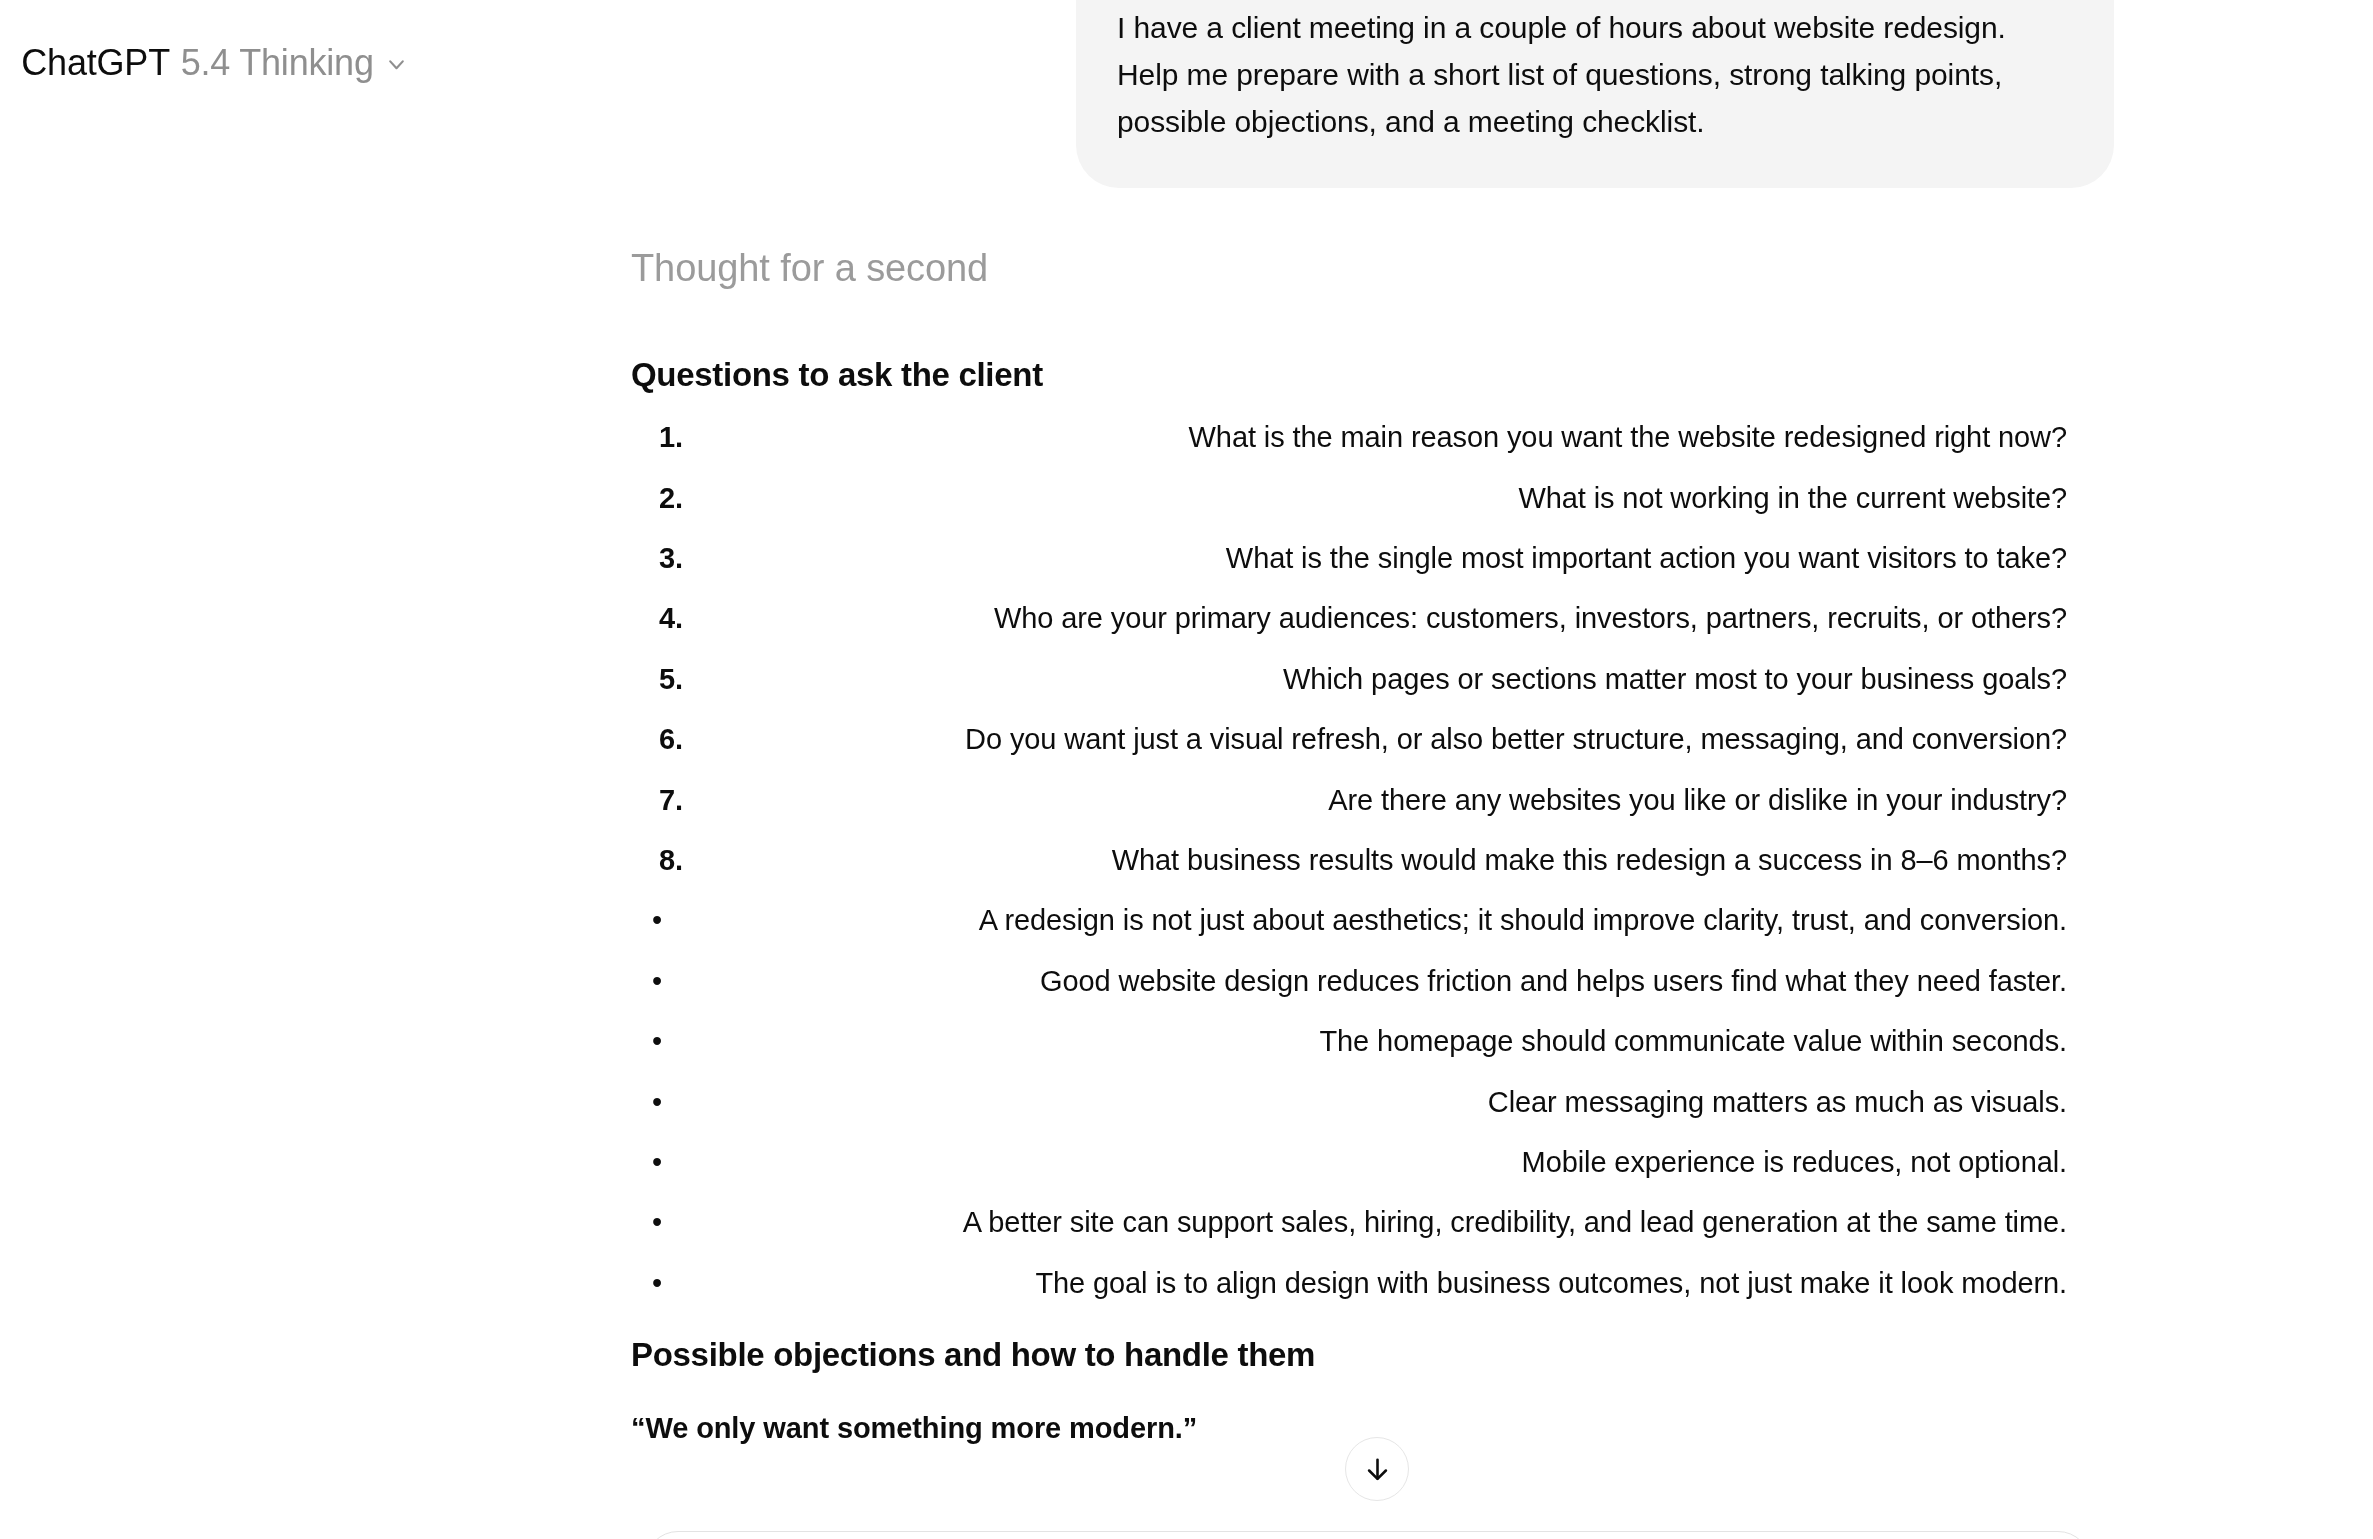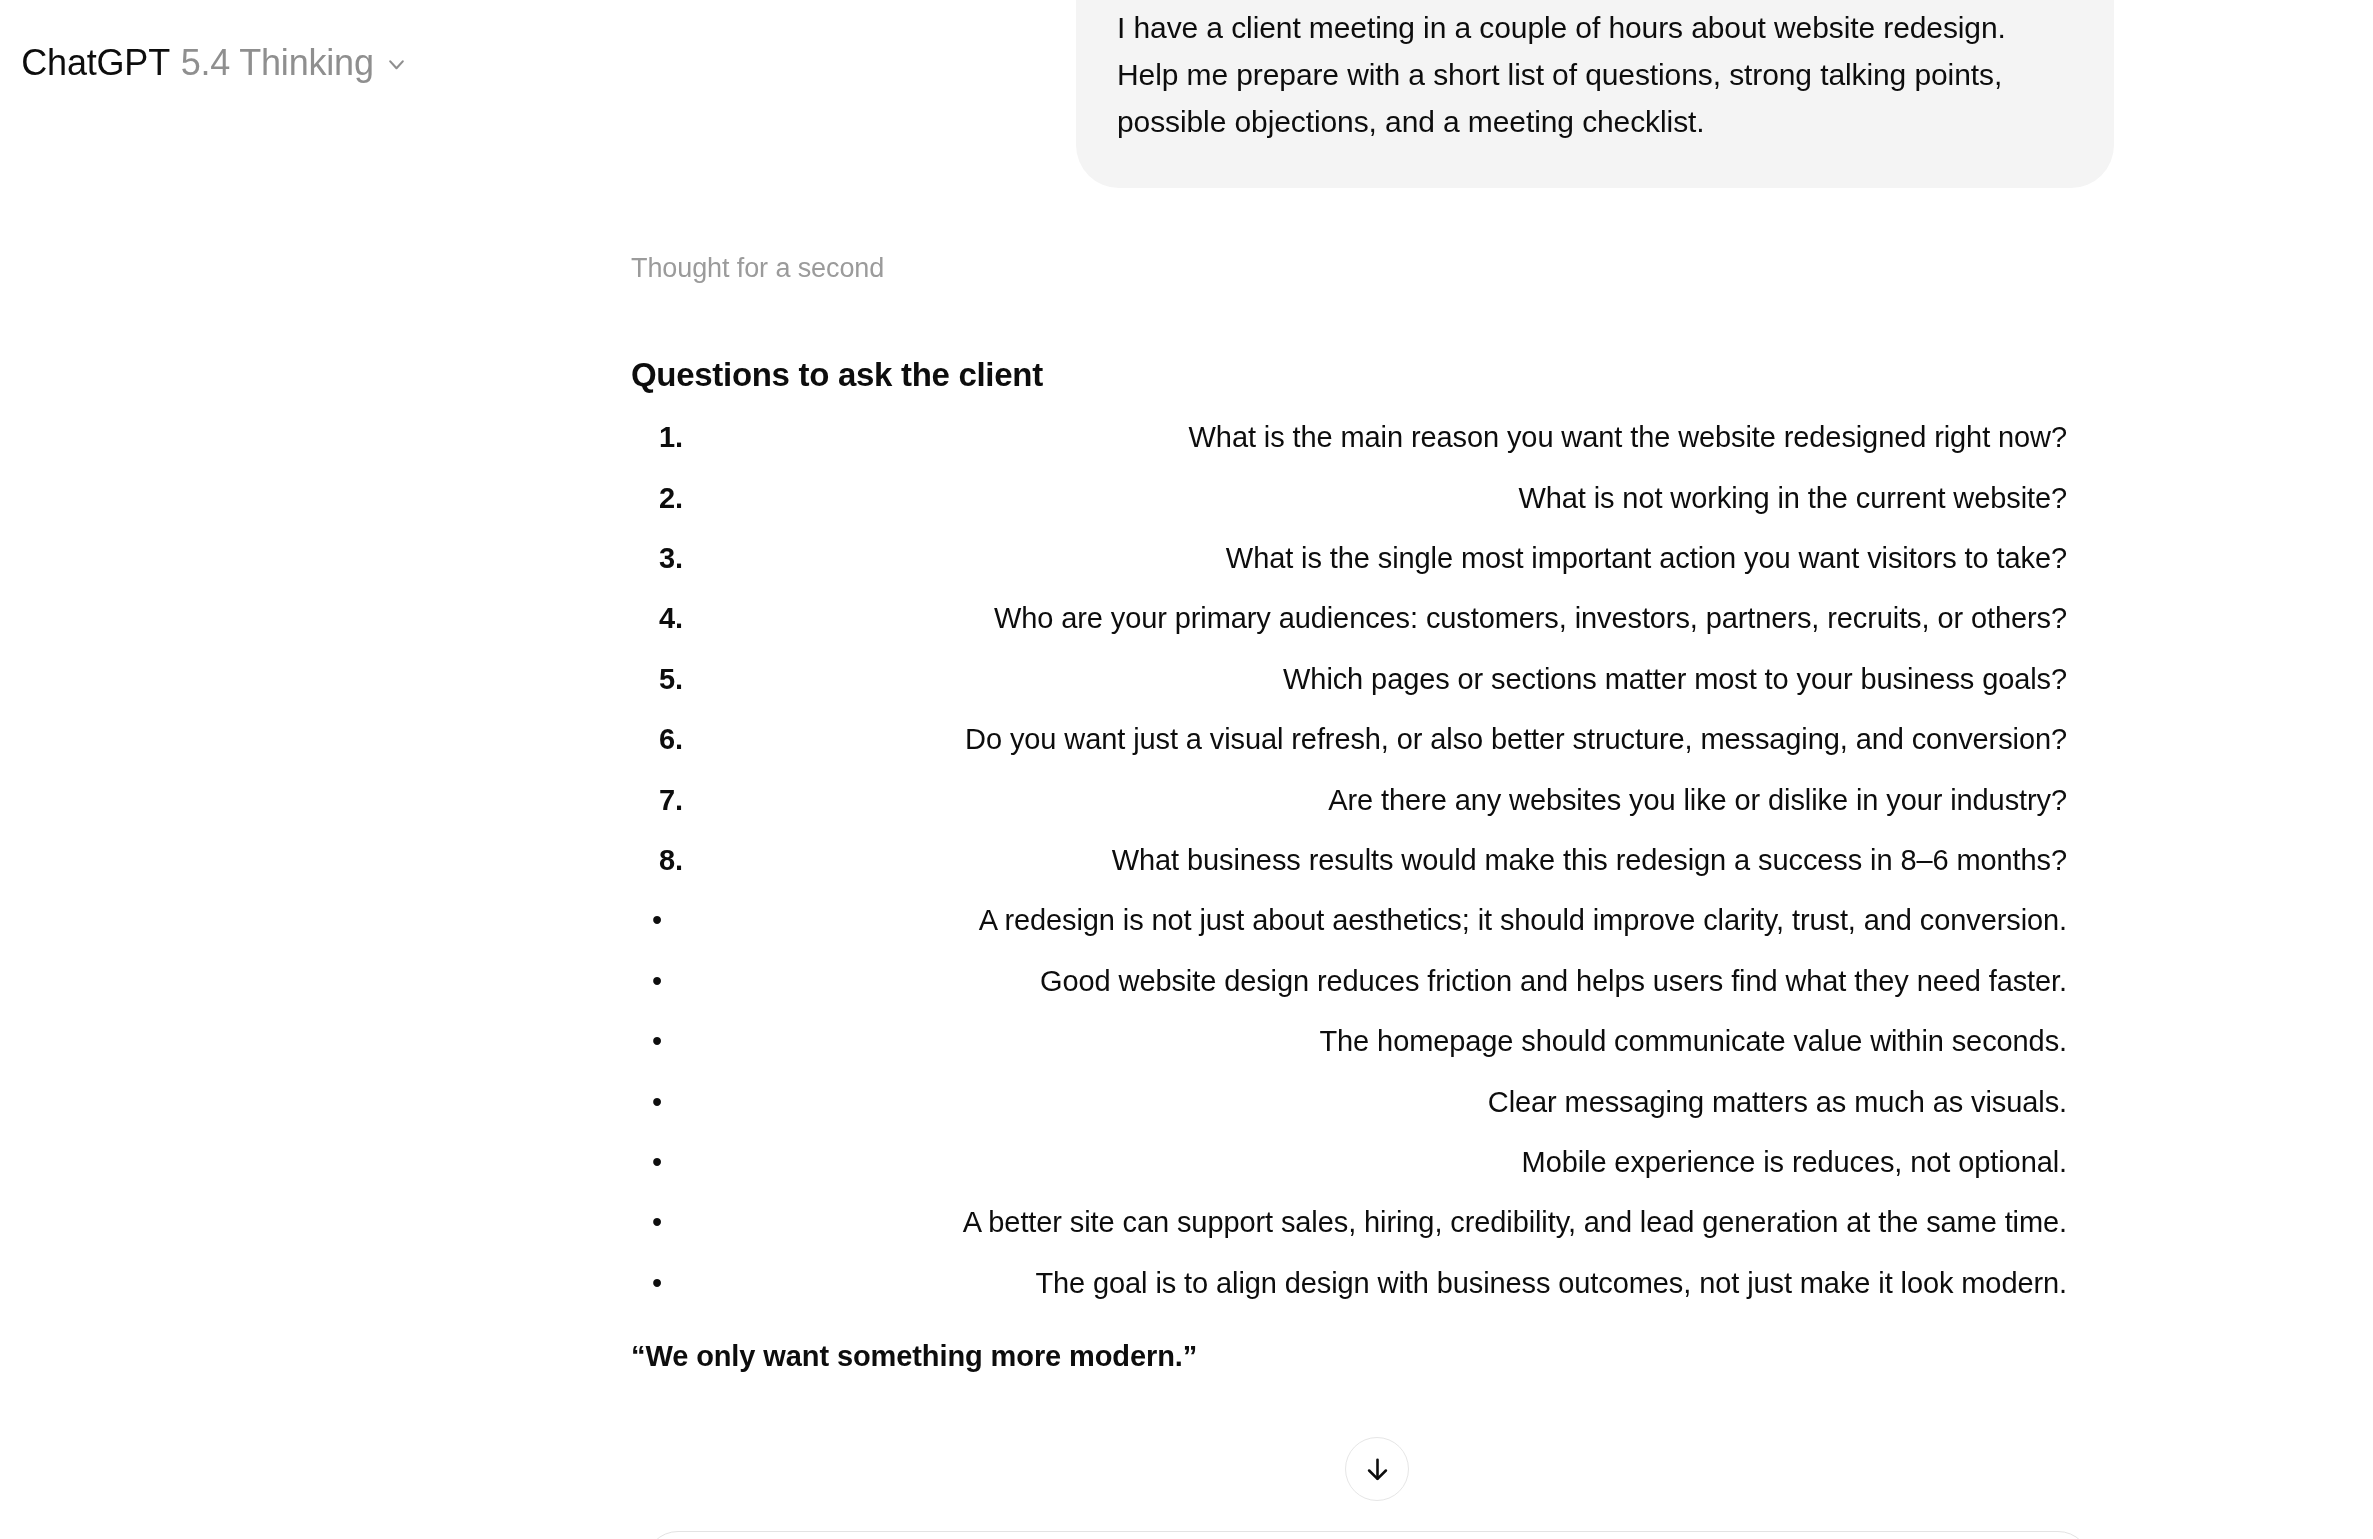--- a/index.html
+++ b/index.html
@@ -99,21 +99,21 @@
   }
 
   .assistant {
     position: absolute;
     top: 250px;
     left: 631px;
     width: 1436px;
   }
 
   .thought {
-    font-size: 27px;
+    font-size: 38px;
     line-height: 37px;
     color: #9b9b9b;
     letter-spacing: -0.1px;
     margin-bottom: 37px;
     cursor: pointer;
     display: inline-block;
   }
 
   .intro {
     font-size: 29px;
@@ -296,20 +296,21 @@
           <span class="marker-bullet">•</span>
           <span class="item-text">A better site can support sales, hiring, credibility, and lead generation at the same time.</span>
         </li>
         <li class="md-item">
           <span class="marker-bullet">•</span>
           <span class="item-text">The goal is to align design with business outcomes, not just make it look modern.</span>
         </li>
       </ul>
 
       
+      <h3 class="section-title">Possible objections and how to handle them</h3>
       <div class="sub-quote">“We only want something more modern.”</div>
 
     </div>
   </div>
 
   <div class="scroll-btn">
     <span>
       <svg width="31" height="31" viewBox="0 0 24 24" fill="none" stroke="#0d0d0d" stroke-width="2" stroke-linecap="round" stroke-linejoin="round">
         <line x1="12" y1="4.5" x2="12" y2="19"></line>
         <polyline points="5.5 12.8 12 19.3 18.5 12.8"></polyline>

